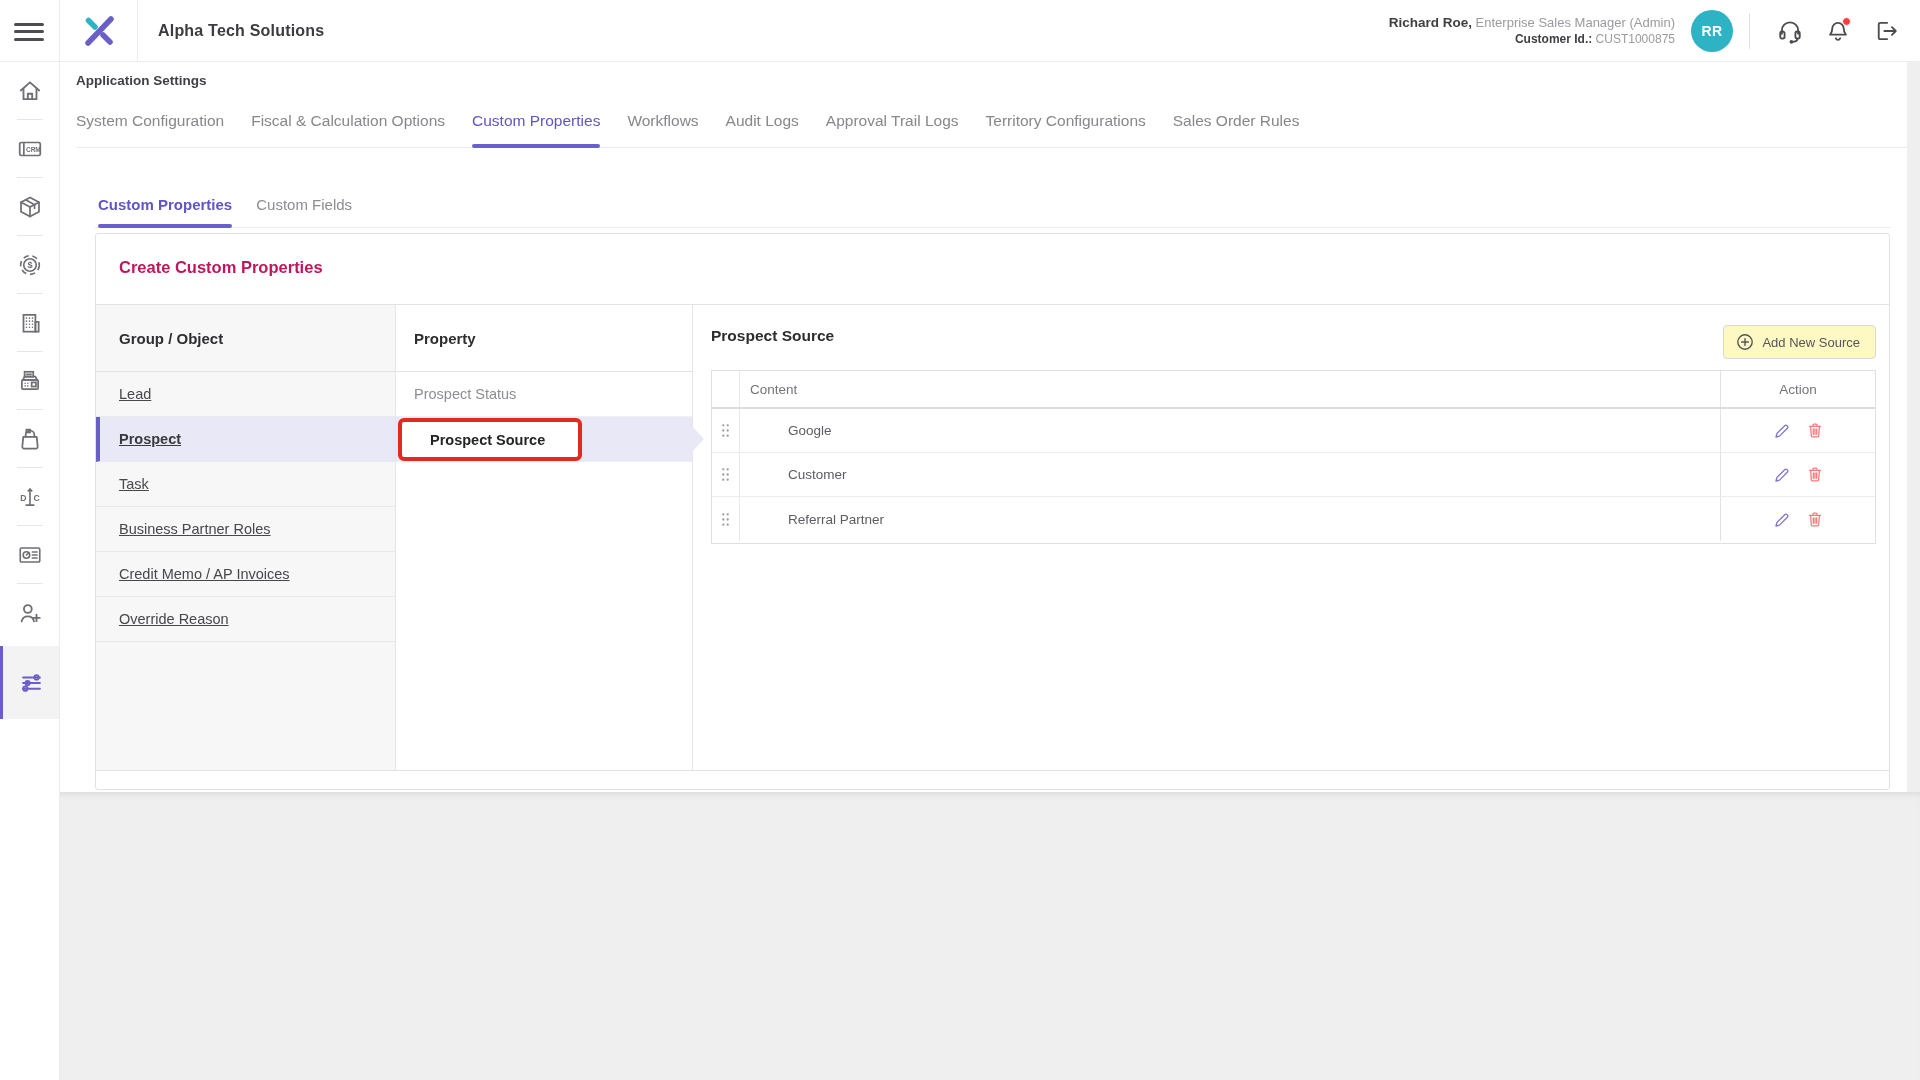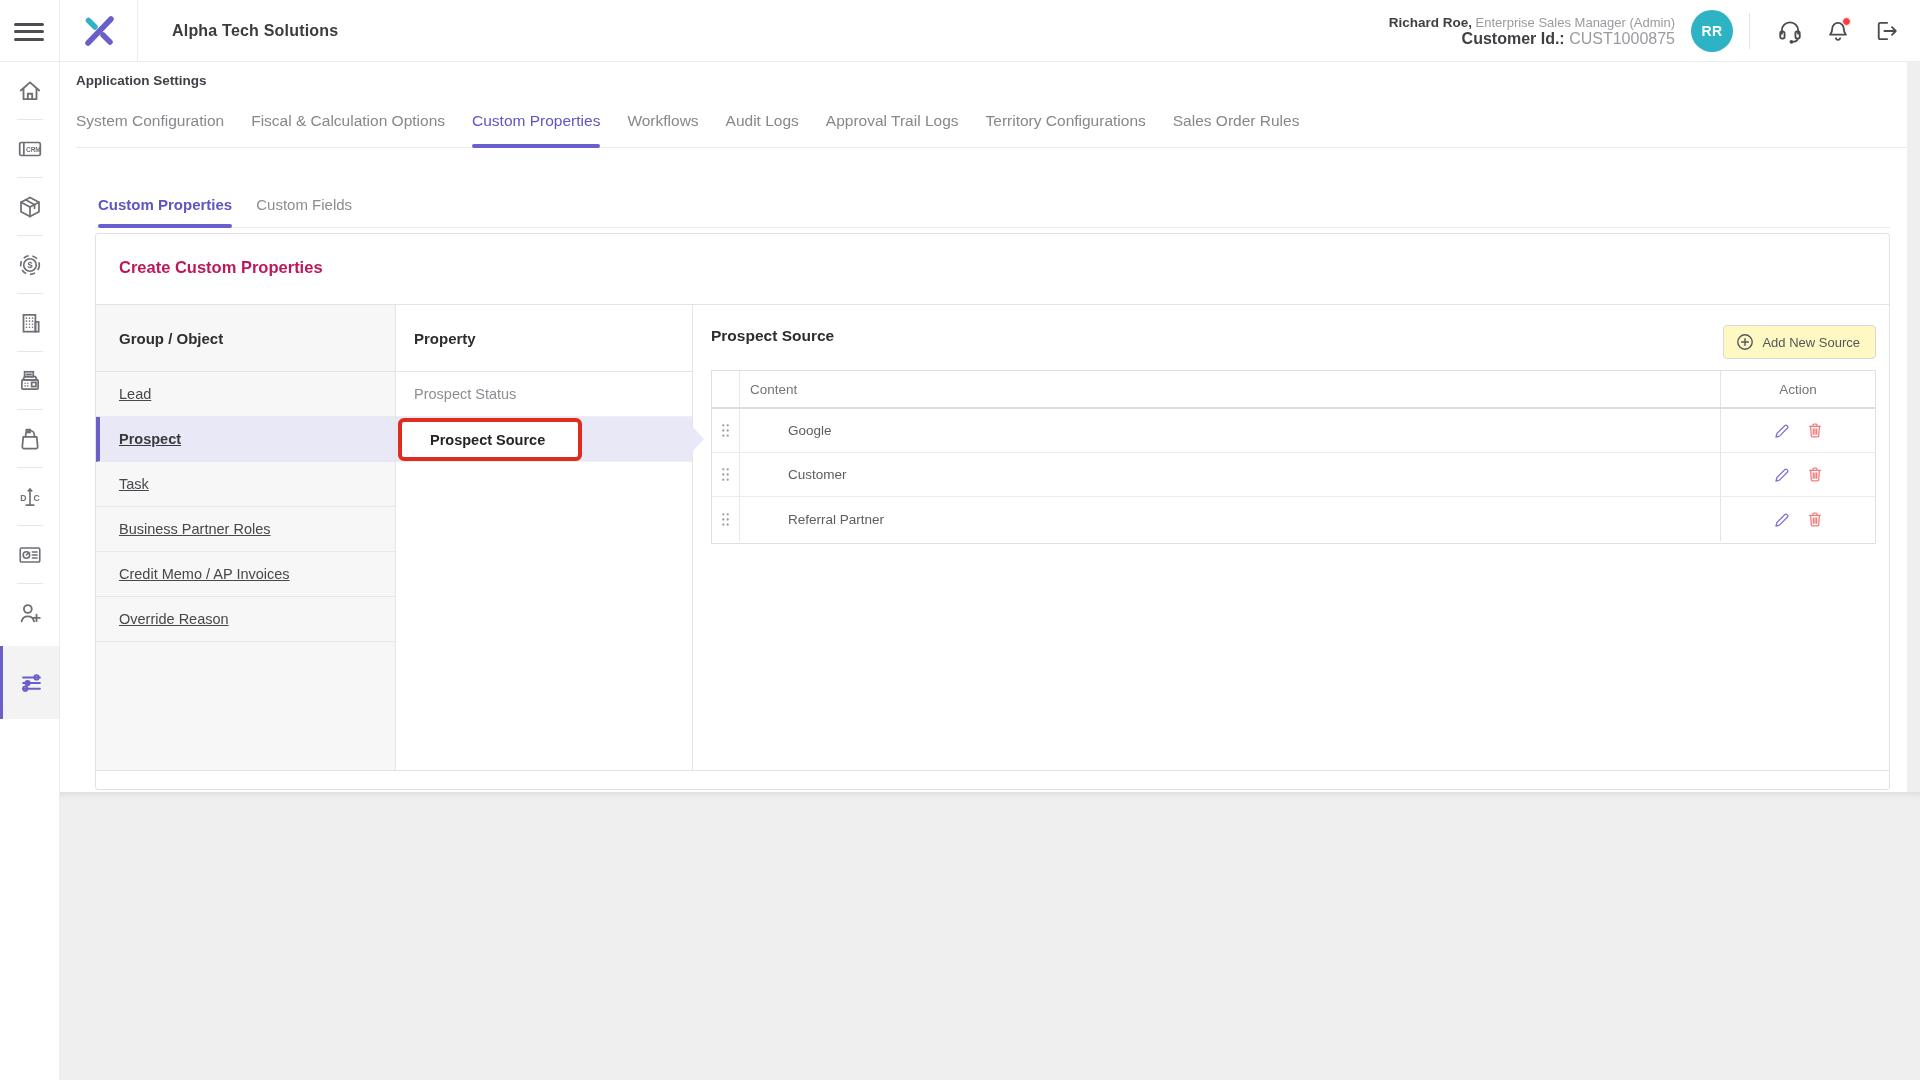--- a/index.html
+++ b/index.html
@@ -5,26 +5,26 @@
   * { margin:0; padding:0; box-sizing:border-box; }
   html,body { width:1920px; height:1080px; font-family:"Liberation Sans", sans-serif; background:#ffffff; overflow:hidden; }
   svg { display:block; }
 
   
   .topbar { position:absolute; left:0; top:0; width:1920px; height:62px; background:#fff; border-bottom:1px solid #ececee; z-index:5; }
   .hamburger { position:absolute; left:14px; top:18px; width:30px; height:26px; cursor:pointer; }
   .hamburger span { display:block; height:3px; background:#4d4d52; border-radius:2px; margin:4.5px 0; }
   .tb-sep { position:absolute; top:0; width:1px; height:62px; background:#ececee; }
   .logo-box { position:absolute; left:60px; top:0; width:77px; height:62px; display:flex; align-items:center; justify-content:center; }
-  .app-title { position:absolute; left:172px; top:0; height:62px; display:flex; align-items:center; font-size:16px; font-weight:bold; color:#3b3b40; letter-spacing:.2px; }
+  .app-title { position:absolute; left:158px; top:0; height:62px; display:flex; align-items:center; font-size:16px; font-weight:bold; color:#3b3b40; letter-spacing:.2px; }
   .topbar-right { position:absolute; right:10px; top:0; height:62px; display:flex; align-items:center; }
   .user-block { text-align:right; margin-right:16px; line-height:16px; }
   .user-line1 { font-size:13px; color:#9a9aa0;padding-left:20px; }
   .user-line1 b { font-size:13.5px; color:#3f3f44; }
-  .user-line2 { font-size:16px; color:#9a9aa0; }
+  .user-line2 { font-size:12px; color:#9a9aa0; }
   .user-line2 b { color:#3f3f44; }
   .avatar { width:42px; height:42px; border-radius:50%; background:#2db3c4; color:#fff; font-size:14px; font-weight:bold; display:flex; align-items:center; justify-content:center; letter-spacing:.5px; }
   .vdiv { width:1px; height:36px; background:#e3e3e7; margin:0 16px; }
   .tb-icon { position:relative; width:26px; height:26px; color:#4b4b51; margin:0 11px; cursor:pointer; }
   .bell-dot { position:absolute; right:0px; top:-1px; width:9px; height:9px; border-radius:50%; background:#fa3e3e; border:1.5px solid #fff; }
 
   
   .sidebar { position:absolute; left:0; top:62px; width:60px; height:1018px; background:#fff; border-right:1px solid #ececee; z-index:4; }
   .sb-item { position:relative; height:57px; display:flex; align-items:center; justify-content:center; color:#6e6e74; cursor:pointer; }
   .sb-div { width:26px; height:1px; background:#e7e7ea; margin:0 auto; }

